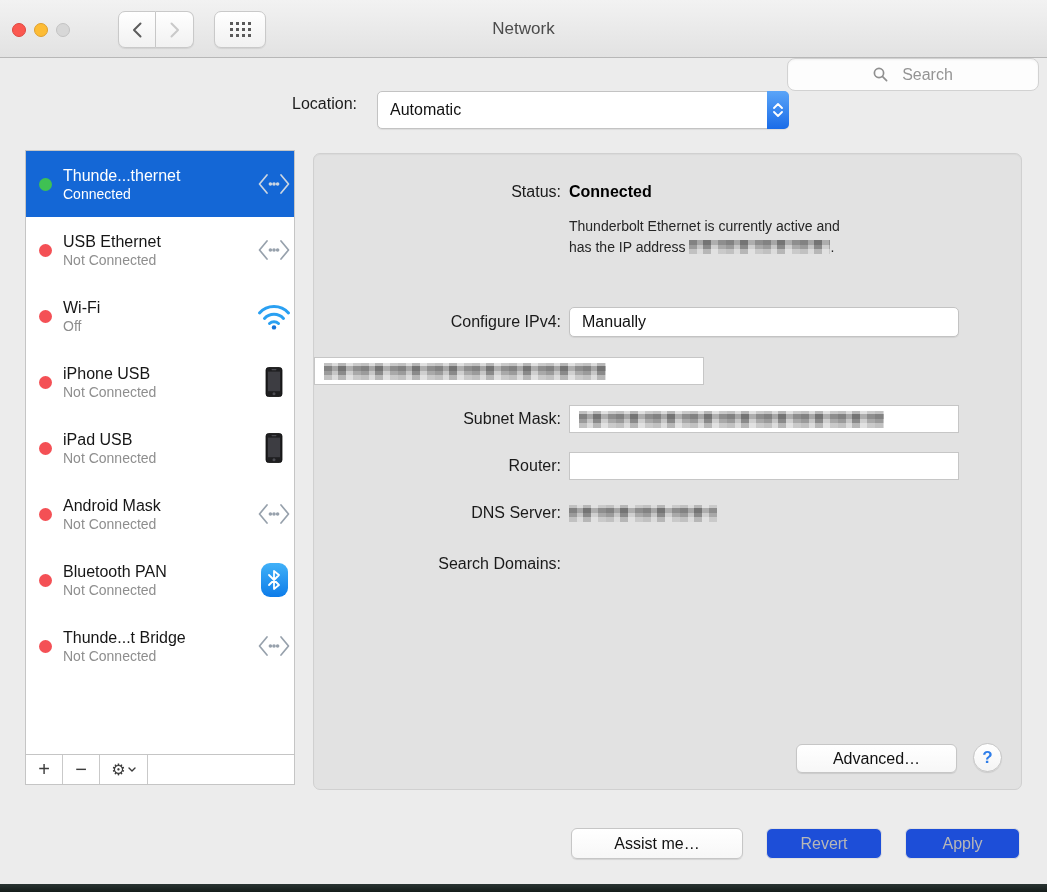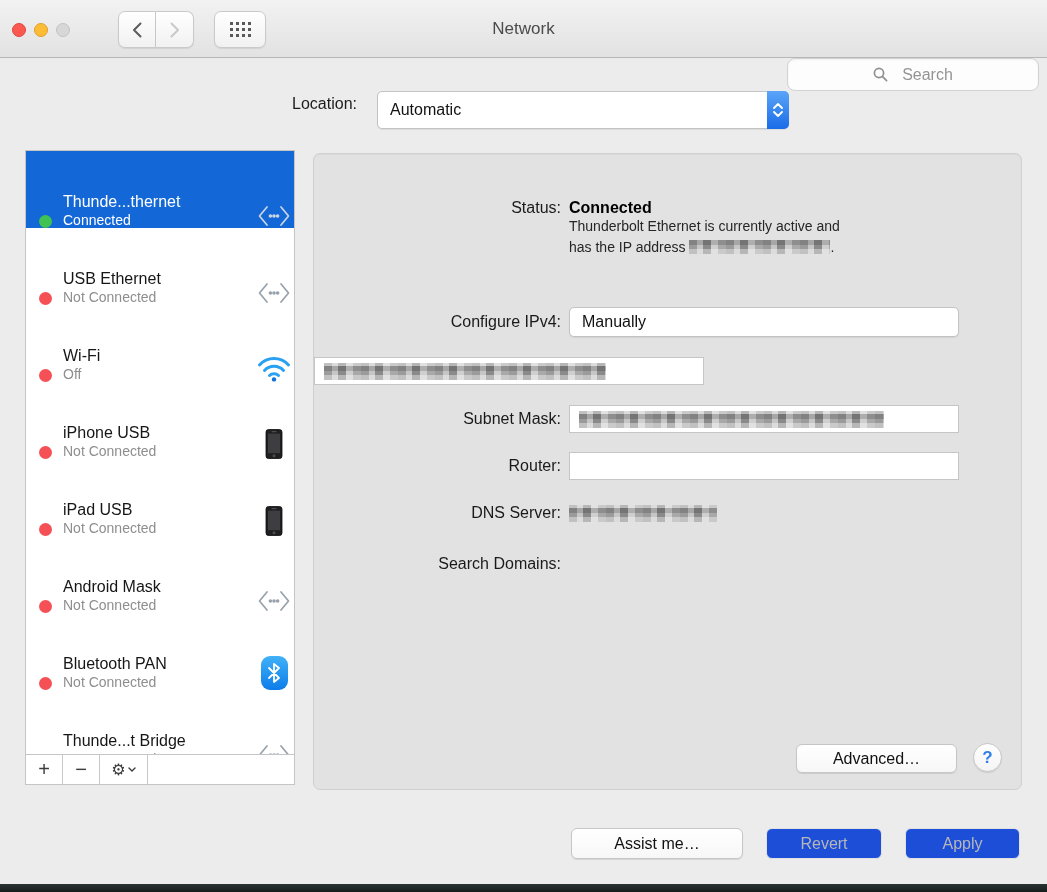--- a/index.html
+++ b/index.html
@@ -69,21 +69,21 @@
     display:flex; flex-direction:column; align-items:center; justify-content:center; gap:2px;
   }
   .loc-popup { left:377px; top:91px; width:412px; height:38px; }
 
   
   .sidebar {
     position:absolute; left:25px; top:150px; width:270px; height:635px;
     background:#ffffff; border:1px solid #c5c5c5;
   }
   .svc-row {
-    position:relative; height:77px; display:flex; align-items:flex-end;
+    position:relative; height:66px; display:flex; align-items:center;
     padding:0 0 0 13px; cursor:default;
   }
   .svc-row.selected { background:#1467d6; }
   .svc-dot { width:13px; height:13px; border-radius:50%; flex:0 0 auto; margin-right:11px; }
   .dot-green { background:#3fc153; }
   .dot-red   { background:#f45055; }
   .svc-text { flex:1 1 auto; min-width:0; }
   .svc-name {
     font-size:16px; color:#161616; font-weight:500;
     white-space:nowrap; overflow:hidden;
@@ -403,21 +403,21 @@
         <svg class="icon-svg" width="8" height="5" viewBox="0 0 8 5">
             <polyline points="1,1 4,4 7,1" fill="none" stroke="#3c3c3c" stroke-width="1.4" stroke-linecap="round" stroke-linejoin="round"></polyline>
           </svg>
       </div>
       <div class="stb-fill"></div>
     </div>
   </div>
 
   <div class="panel">
 
-    <div class="drow" style="top:23px;margin-top:16px;">
+    <div class="drow" style="top:23px;">
       <div class="dlabel">Status:</div>
       <div class="dvalue-bold">Connected</div>
     </div>
 
     <div class="desc">
       <span>Thunderbolt Ethernet is currently active and</span><br>
       <span>has the IP address </span><span class="mosaic mosaic-inline"></span><span>.</span>
     </div>
 
     <div class="drow" style="top:153px;">

